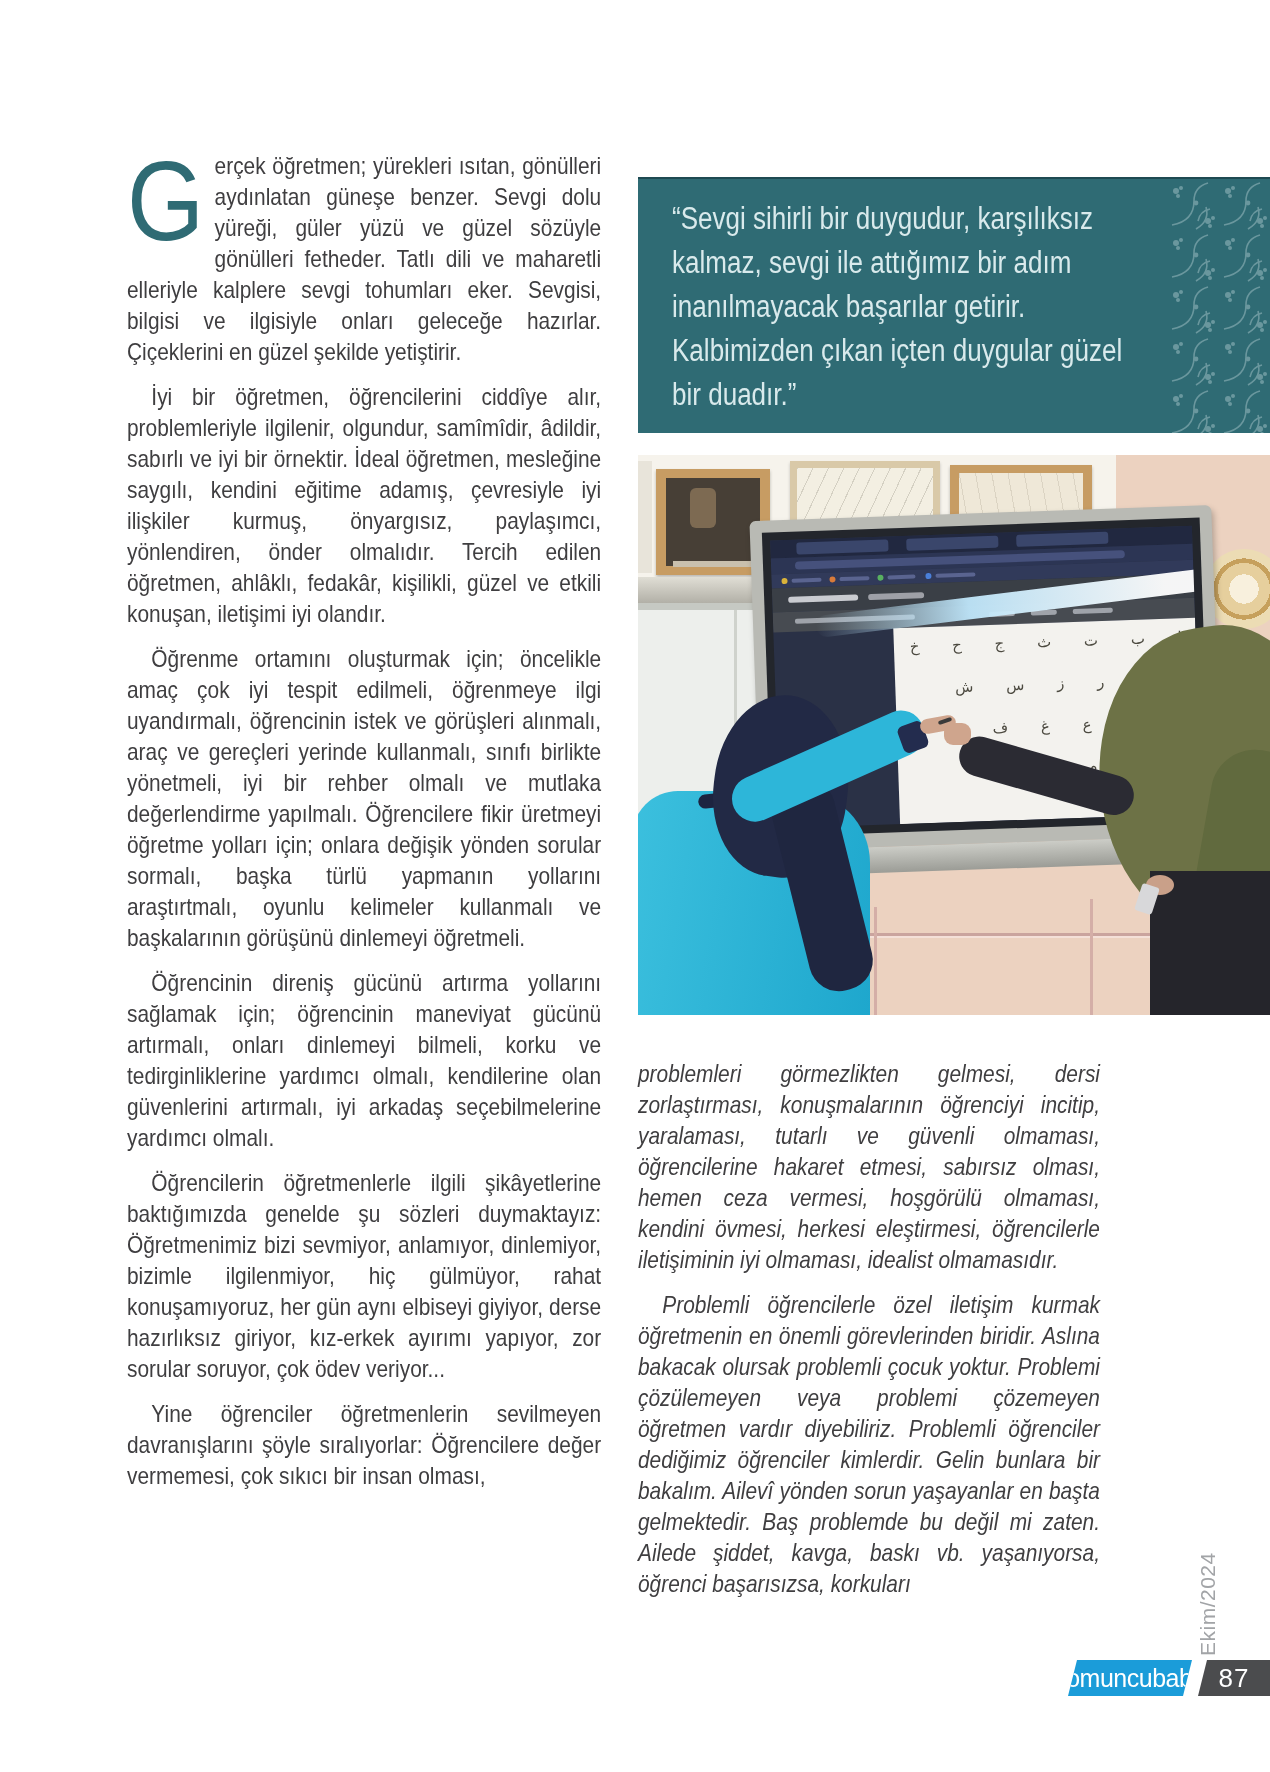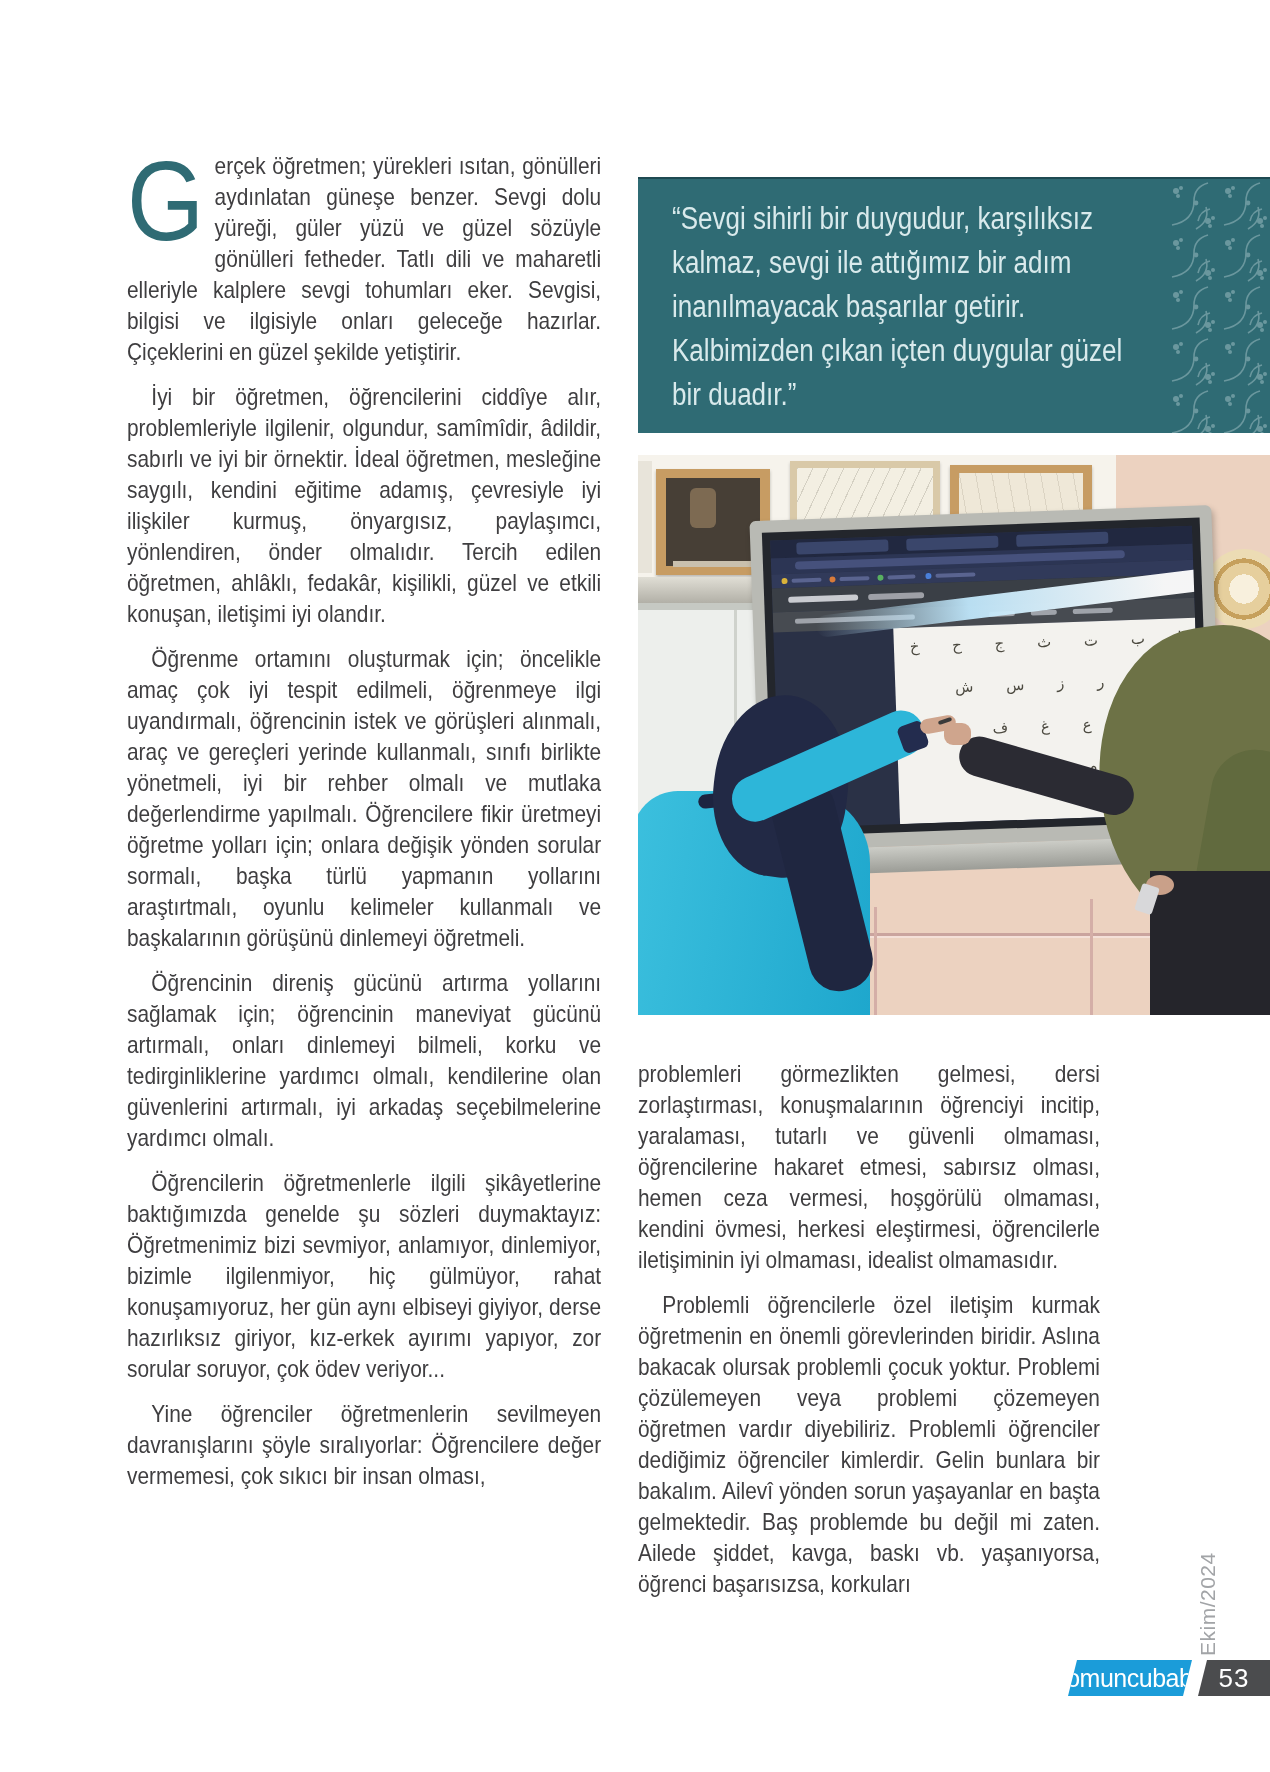--- a/index.html
+++ b/index.html
@@ -5,21 +5,21 @@
   html,body{margin:0;padding:0;}
   body{
     width:1270px;height:1772px;position:relative;background:#ffffff;
     font-family:"Liberation Sans",sans-serif;color:#3f3e40;overflow:hidden;
   }
   
   .col{position:absolute;text-align:justify;}
   .col-inner{transform:scaleX(0.87);transform-origin:left top;font-size:24px;line-height:31px;color:#3f3e40;}
   #left-col{left:127px;top:150px;width:474px;}
   #left-col .col-inner{width:545px;}
-  #right-col{left:638px;top:1058px;width:462px;}
+  #right-col{left:638px;top:1058px;width:462px;font-style:italic;}
   #right-col .col-inner{width:531px;}
   .para{margin:0 0 14px 0;}
   .para.indent{text-indent:28px;}
   .dropcap{float:left;font-size:114px;line-height:90px;padding:6px 12px 0 0;color:#2f6b74;font-weight:400;}
   
   #quote-box{position:absolute;left:638px;top:177px;width:632px;height:254px;background:#2f6b74;border-top:2px solid #1e4a52;overflow:hidden;}
   #quote-pattern{position:absolute;right:0;top:0;width:104px;height:100%;opacity:.75;}
   .quote-text{position:absolute;left:34px;top:18px;width:566px;font-size:31px;line-height:44px;color:#d9eaec;transform:scaleX(0.84);transform-origin:left top;letter-spacing:0;}
   
   #issue-vertical{position:absolute;left:1196px;top:1572px;height:84px;writing-mode:vertical-rl;transform:rotate(180deg);color:#a2a4a7;font-size:21px;letter-spacing:.5px;}
@@ -225,14 +225,14 @@
     <p class="para">problemleri görmezlikten gelmesi, dersi zorlaştırması, konuşmalarının öğrenciyi incitip, yaralaması, tutarlı ve güvenli olmaması, öğrencilerine hakaret etmesi, sabırsız olması, hemen ceza vermesi, hoşgörülü olmaması, kendini övmesi, herkesi eleştirmesi, öğrencilerle iletişiminin iyi olmaması, idealist olmamasıdır.</p>
     <p class="para indent">Problemli öğrencilerle özel iletişim kurmak öğretmenin en önemli görevlerinden biridir. Aslına bakacak olursak problemli çocuk yoktur. Problemi çözülemeyen veya problemi çözemeyen öğretmen vardır diyebiliriz. Problemli öğrenciler dediğimiz öğrenciler kimlerdir. Gelin bunlara bir bakalım. Ailevî yönden sorun yaşayanlar en başta gelmektedir. Baş problemde bu değil mi zaten. Ailede şiddet, kavga, baskı vb. yaşanıyorsa, öğrenci başarısızsa, korkuları</p>
   </div>
 </div>
 
 <div id="issue-vertical">Ekim/2024</div>
 <div id="brand-blue">
     <span>somuncubaba</span>
   </div>
 <div id="page-box">
-    <span>53</span>
+    <span>87</span>
   </div>
 
 </body></html>

